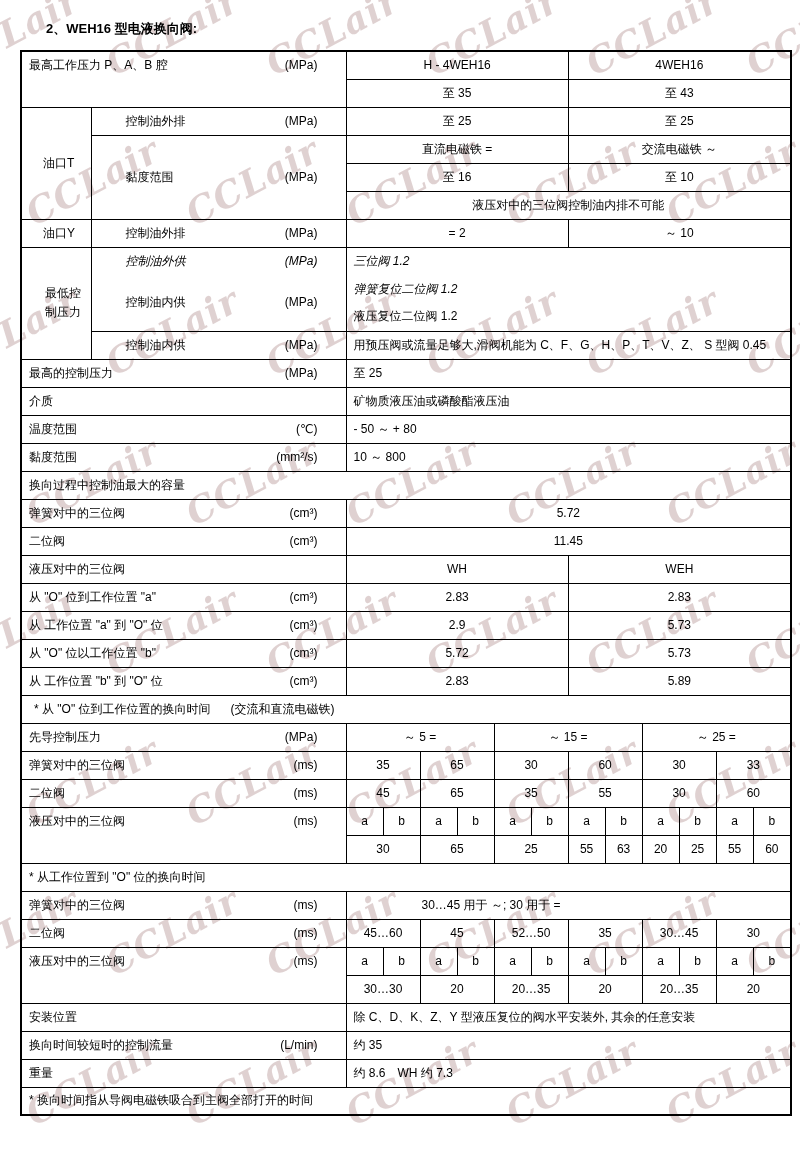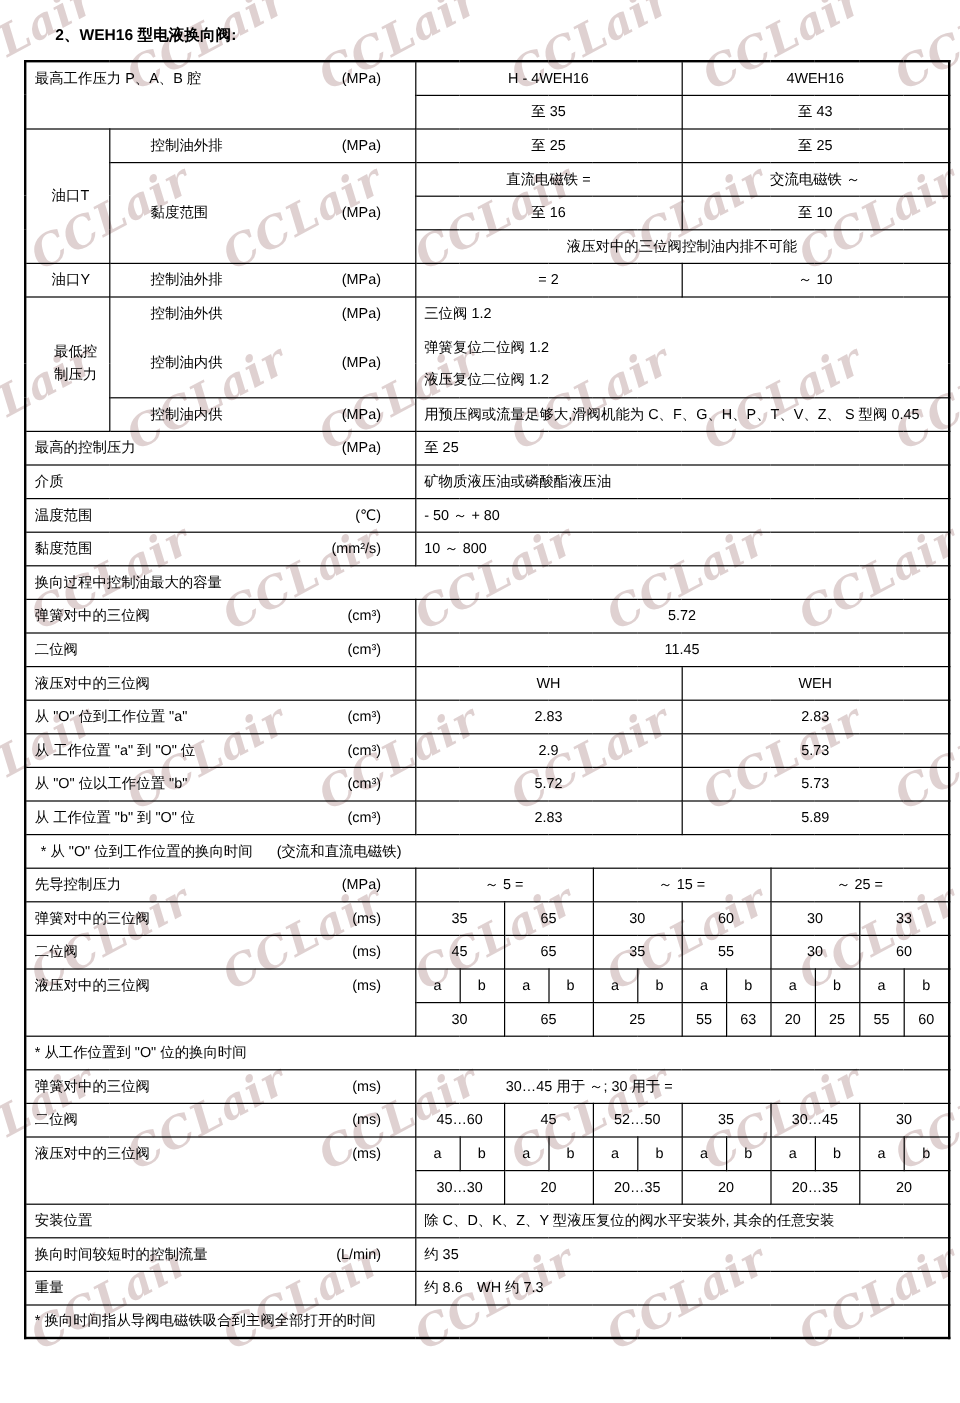--- a/index.html
+++ b/index.html
@@ -19,21 +19,21 @@
   .title { font-size:13px; font-weight:bold; margin:8px 0 12px 26px; }
   table { border-collapse:collapse; table-layout:fixed; width:770px; border:2px solid #000; background:transparent; }
   td {
     border:1px solid #000; height:28px; font-size:12px; line-height:1.25;
     padding:1px 2px; text-align:center; vertical-align:middle; overflow:hidden;
   }
   .A { text-align:left; padding-left:21px; }
   .l { text-align:left; padding-left:7px; }
   .ind { text-align:left; padding-left:75px; }
   .vtop { vertical-align:top; padding-top:6px;text-align:center; }
-  .hb { border-bottom-style:hidden; }
+  .hb { border-bottom-style:hidden;font-style:italic; }
   .lf { display:flex; justify-content:space-between; align-items:center; padding-right:26px; }
   td.lab2 .lf { padding-left:5px; }
   td.B .lf { padding-left:32px; }
   .lf24 { display:flex; gap:20px; align-items:center; padding-left:5px; }
   .w3 { display:inline-block; width:38px; line-height:1.6; text-align:right; }
 </style>
 </head>
 <body>
 
 <div id="wm-layer">

